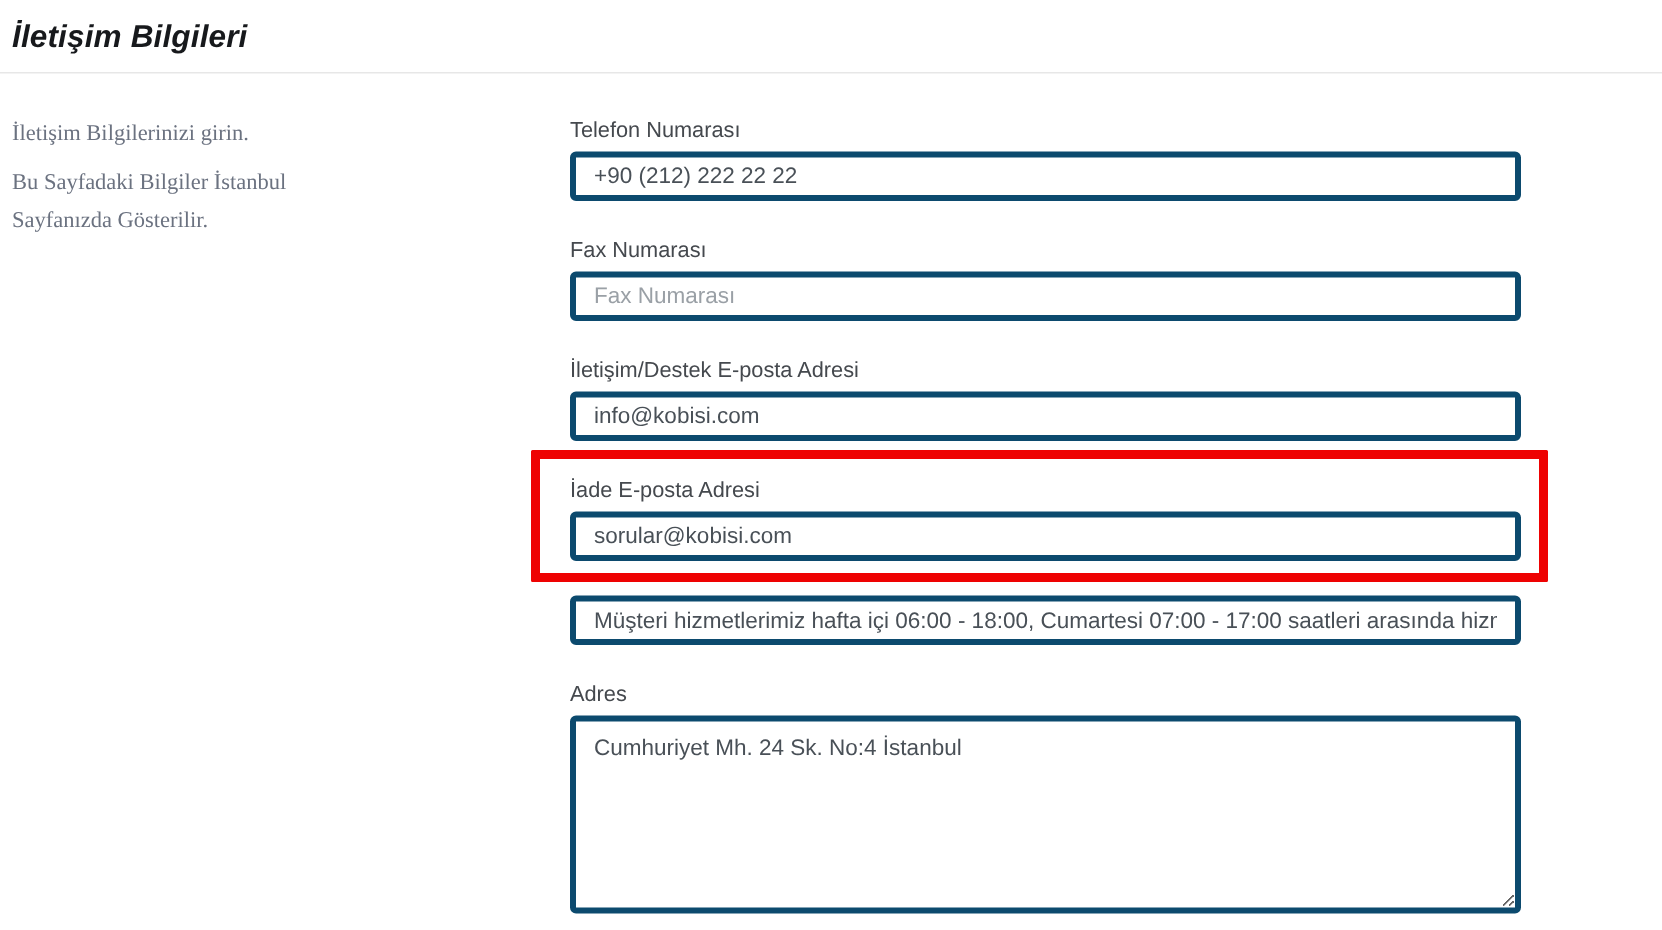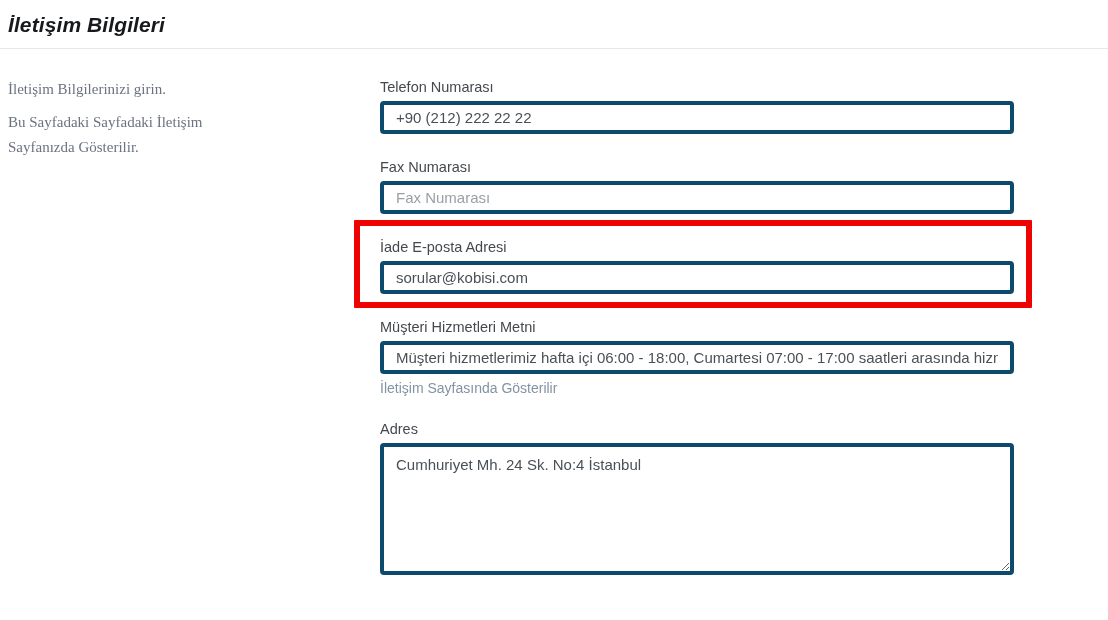--- a/index.html
+++ b/index.html
@@ -75,46 +75,48 @@
 
   <div class="page-header">
     <h1 class="page-title">İletişim Bilgileri</h1>
   </div>
   <hr class="divider">
 
   <div class="content">
 
     <div class="left-col">
       <p>İletişim Bilgilerinizi girin.</p>
-      <p>Bu Sayfadaki Sayfadaki İletişim Sayfanızda Gösterilir.</p>
+      <p>Bu Sayfadaki Bilgiler İstanbul Sayfanızda Gösterilir.</p>
     </div>
 
     <div class="right-col">
 
       <div class="form-group">
         <label class="form-label">Telefon Numarası</label>
         <input class="form-control" type="text" value="+90 (212) 222 22 22" style="">
       </div>
 
       <div class="form-group">
         <label class="form-label">Fax Numarası</label>
         <input class="form-control" type="text" placeholder="Fax Numarası" style="">
       </div>
 
+      <div class="form-group">
+        <label class="form-label">İletişim/Destek E-posta Adresi</label>
+        <input class="form-control" type="text" value="info@kobisi.com" style="">
+      </div>
 
       <div class="form-group">
         <div class="highlight-box"></div>
         <label class="form-label">İade E-posta Adresi</label>
         <input class="form-control" type="text" value="sorular@kobisi.com" style="">
       </div>
 
       <div class="form-group">
-        <label class="form-label">Müşteri Hizmetleri Metni</label>
         <input class="form-control" type="text" value="Müşteri hizmetlerimiz hafta içi 06:00 - 18:00, Cumartesi 07:00 - 17:00 saatleri arasında hizmet" style="">
-        <div class="helper-text">İletişim Sayfasında Gösterilir</div>
       </div>
 
       <div class="form-group">
         <label class="form-label">Adres</label>
         <textarea class="form-control" style="">Cumhuriyet Mh. 24 Sk. No:4 İstanbul</textarea>
       </div>
 
     </div>
   </div>
 </div>

